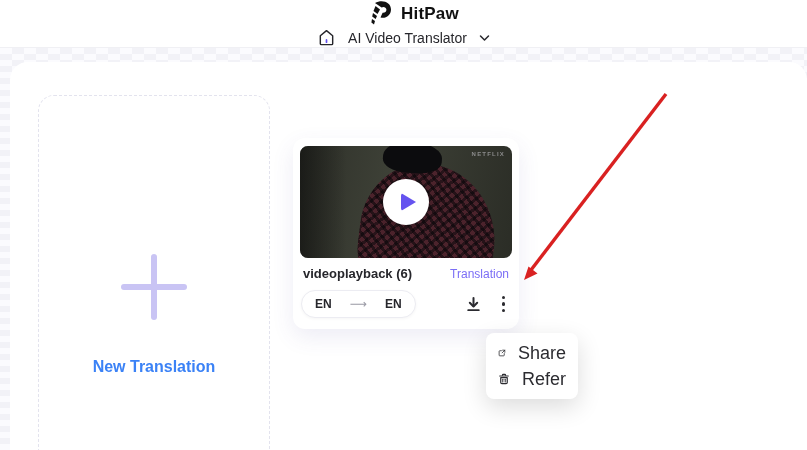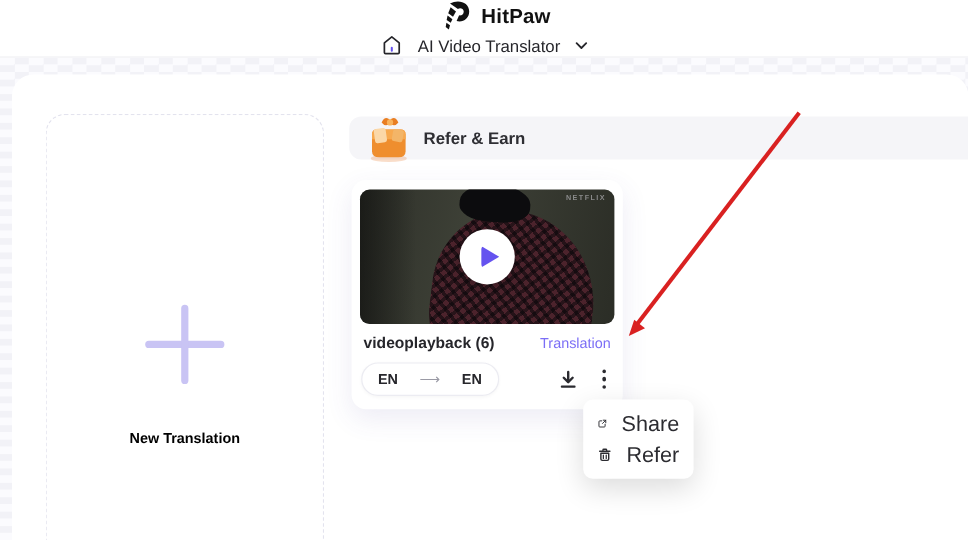--- a/index.html
+++ b/index.html
@@ -36,34 +36,34 @@
     position:absolute; left:28px; top:33px; width:232px; height:400px;
     background:#fff; border:1.5px dashed #e3e3ee; border-radius:16px;
     display:flex; flex-direction:column; align-items:center; cursor:pointer;
   }
   .plus-icon { position:absolute; top:158px; left:50%; width:66px; height:66px; transform:translateX(-50%); }
   .plus-icon::before, .plus-icon::after {
     content:""; position:absolute; background:#c9c4f4; border-radius:3px;
   }
   .plus-icon::before { left:0; top:30px; width:66px; height:6px; }
   .plus-icon::after { left:30px; top:0; width:6px; height:66px; }
-  .new-card-label { position:absolute; top:262px; font-size:12px; font-weight:bold; color:#000000; }
+  .new-card-label { position:absolute; top:262px; font-size:16px; font-weight:bold; color:#3b82f6; }
 
   
   .banner {
     position:absolute; left:281px; top:35px; width:516px; height:36px;
     background:#f5f5f8; border-radius:10px 0 0 10px;
     display:flex; align-items:center;
   }
   .gift-icon { position:absolute; left:13px; top:-5px; }
   .banner-title { margin-left:62px; font-size:14px; font-weight:bold; color:#2e2e33; }
 
   
   .video-card {
-    position:absolute; left:283px; top:88px; width:226px; height:191px;
+    position:absolute; left:283px; top:76px; width:226px; height:191px;
     background:#fff; border-radius:12px;
     box-shadow:0 8px 22px rgba(80,70,160,.10);
   }
   .thumb {
     position:absolute; left:7px; top:8px; width:212px; height:112px;
     border-radius:8px; overflow:hidden; cursor:pointer;
     background:linear-gradient(100deg,#2e3029 0%,#3e4137 42%,#2b2d26 100%);
   }
   .thumb-shade { position:absolute; inset:0;
     background:linear-gradient(90deg, rgba(10,10,10,.55) 0, rgba(10,10,10,0) 22%);
@@ -157,32 +157,20 @@
   </div>
 </div>
 
 <div class="main-panel">
 
   <div class="new-card">
     <div class="plus-icon"></div>
     <div class="new-card-label">New Translation</div>
   </div>
 
-  <div class="banner">
-    <svg class="gift-icon" width="42" height="44" viewBox="0 0 42 44">
-      <ellipse cx="20" cy="40" rx="15" ry="3" fill="rgba(230,120,40,.25)"></ellipse>
-      <path d="M6 20 Q6 16 10 16 H30 Q34 16 34 20 V34 Q34 39 28 39 H12 Q6 39 6 34 Z" fill="#ef8e2e"></path>
-      <path d="M6 20 Q6 16 10 16 H30 Q34 16 34 20 V24 H6 Z" fill="#f7a94f"></path>
-      <rect x="8" y="15" width="10" height="12" rx="2" fill="#fbd8a8" transform="rotate(-8 13 21)"></rect>
-      <rect x="23" y="16" width="9" height="10" rx="2" fill="#f3b568" transform="rotate(10 27 21)"></rect>
-      <path d="M14 10 Q17 4 21 8 Q25 4 28 10 Q25 14 21 11 Q17 14 14 10 Z" fill="#e97e22"></path>
-      <circle cx="21" cy="10" r="2.6" fill="#f9b35c"></circle>
-    </svg>
-    <span class="banner-title">Refer &amp; Earn</span>
-  </div>
 
   <div class="video-card">
     <div class="thumb">
       <div class="keffiyeh"></div>
       <div class="head-top"></div>
       <div class="thumb-shade"></div>
       <span class="netflix-mark">NETFLIX</span>
       <div class="play-btn">
         <div class="play-tri"></div>
       </div>

